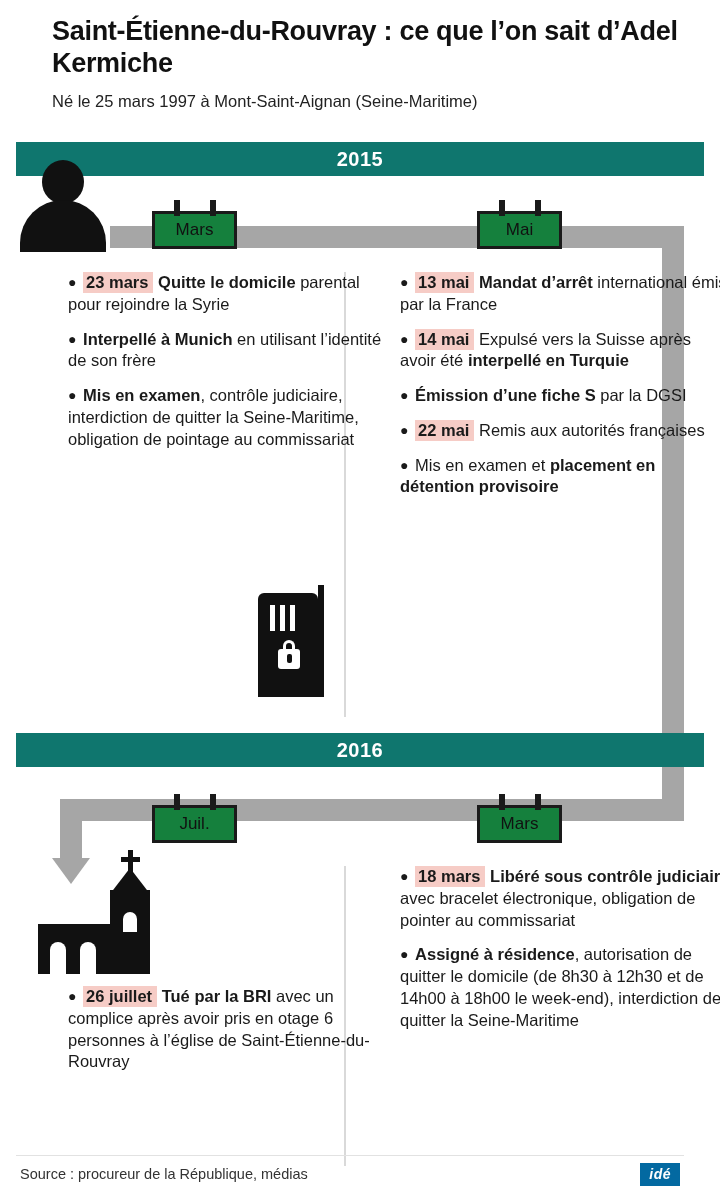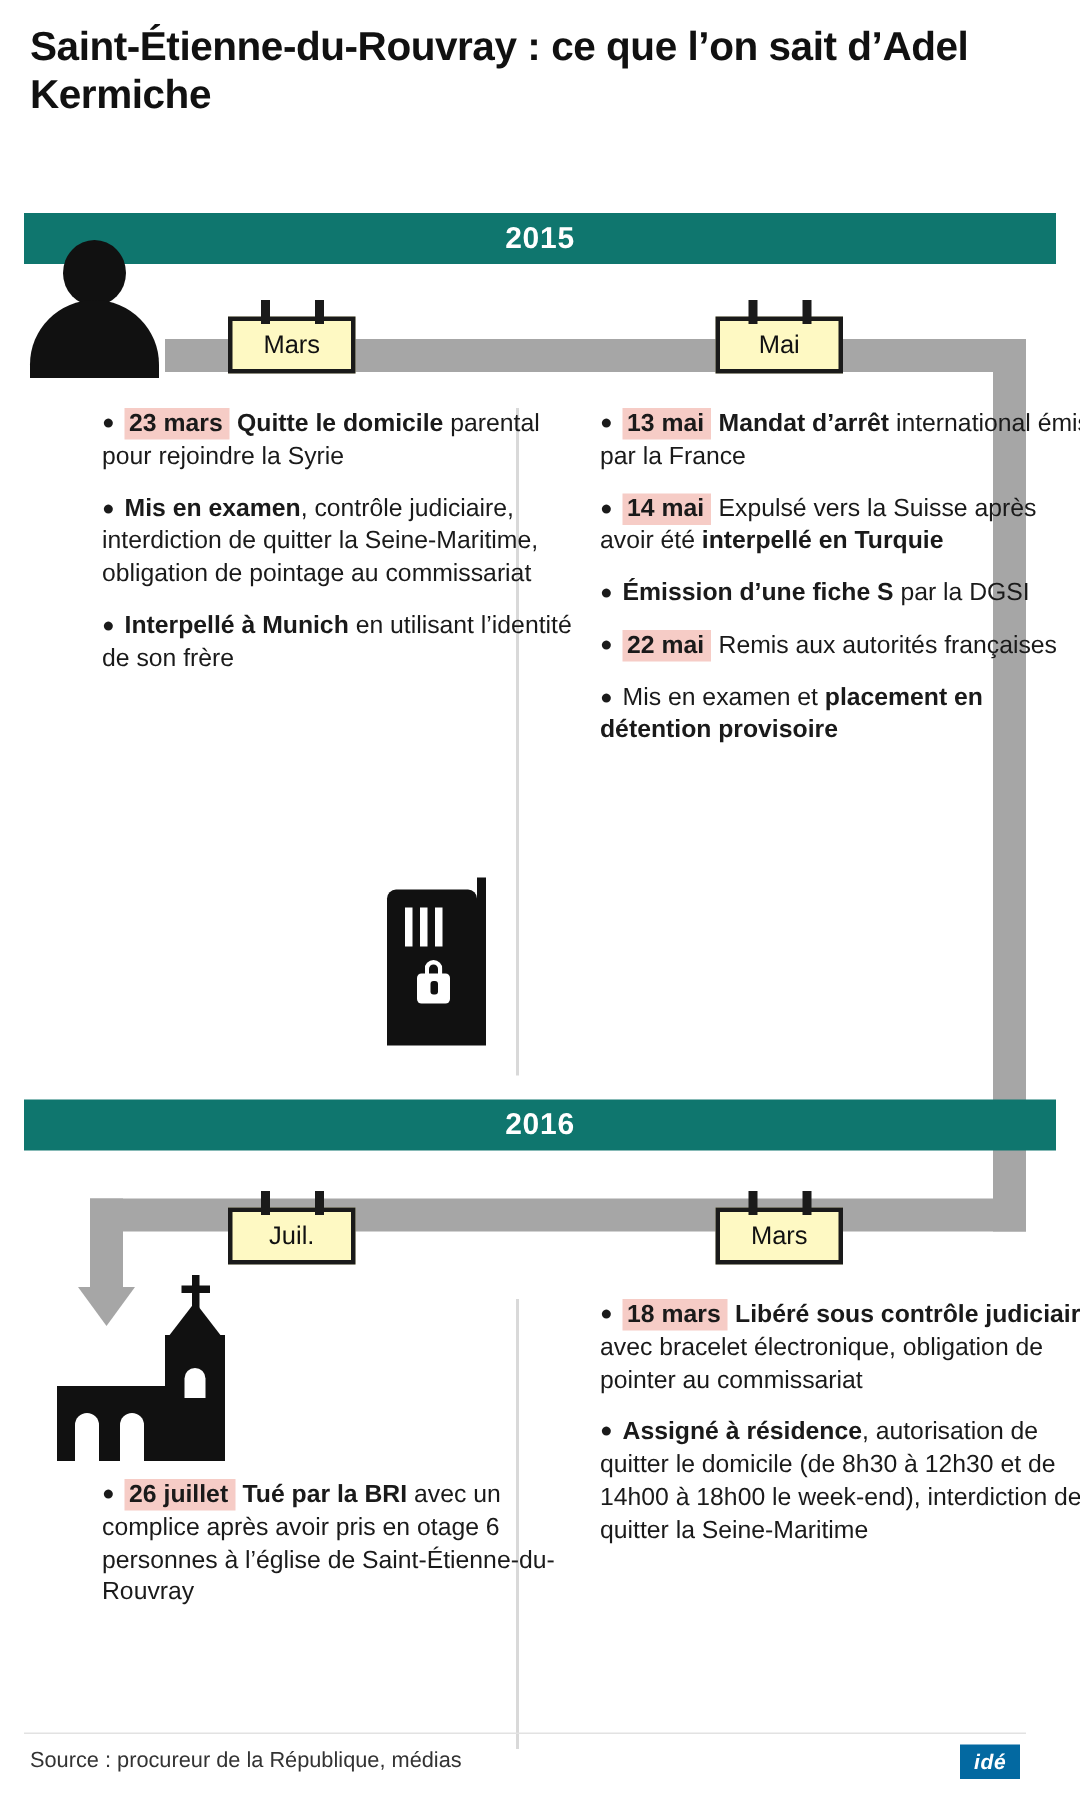--- a/index.html
+++ b/index.html
@@ -7,21 +7,21 @@
   body {
     width: 720px;
     height: 1200px;
     background: #ffffff;
     font-family: "Liberation Sans", sans-serif;
     color: #1a1a1a;
     position: relative;
     overflow: hidden;
   }
 
-  .page { position: relative; width: 700px; height: 1200px; }
+  .page { position: relative; width: 700px; height: 1200px; padding-left: 32px; }
 
   
   .header { padding: 16px 20px 0 20px; }
   .title {
     font-size: 27px;
     font-weight: bold;
     line-height: 1.18;
     letter-spacing: -0.3px;
     margin: 0 0 12px 0;
     color: #111;
@@ -69,21 +69,21 @@
     width: 0; height: 0;
     border-left: 19px solid transparent;
     border-right: 19px solid transparent;
     border-top: 26px solid #a6a6a6;
   }
 
   
   .cal {
     position: absolute;
     width: 85px;
-    background: #fef9c3;
+    background: #15803d;
     border: 3px solid #1a1a1a;
     text-align: center;
     font-size: 17px;
     font-weight: normal;
     padding: 6px 2px 6px 2px;
     color: #111;
   }
   .cal .rings {
     position: absolute;
     top: -14px; left: 0; right: 0;
@@ -161,20 +161,21 @@
   }
   #footer-rule { position: absolute; left: 16px; right: 16px; bottom: 44px; height: 1px; background: #e2e2e2; }
 </style>
 </head>
 <body>
 
 <div class="page">
 
   <div class="header">
     <h1 class="title">Saint-Étienne-du-Rouvray : ce que l’on sait d’Adel Kermiche</h1>
+    <p class="subtitle">Né le 25 mars 1997 à Mont-Saint-Aignan (Seine-Maritime)</p>
   </div>
 
   <div class="yearbar" id="year2015">2015</div>
 
   <div class="tl" id="tl2015-h"></div>
   <div class="tl" id="tl-right-v"></div>
 
   <div id="person">
     <div class="head"></div>
     <div class="body"></div>
@@ -195,24 +196,24 @@
     <span>Mai</span>
   </div>
 
   <div id="col-sep"></div>
 
   <div class="col" id="col-left-2015">
       <div class="item">
         <p><span class="bullet">●</span> <span class="hl">23 mars</span> <span><b>Quitte le domicile</b> parental pour rejoindre la Syrie</span></p>
       </div>
       <div class="item">
+        <p><span class="bullet">●</span> <span><b>Interpellé à Munich</b> en utilisant l’identité de son frère</span></p>
+      </div>
+      <div class="item">
         <p><span class="bullet">●</span> <span><b>Mis en examen</b>, contrôle judiciaire, interdiction de quitter la Seine-Maritime, obligation de pointage au commissariat</span></p>
-      </div>
-      <div class="item">
-        <p><span class="bullet">●</span> <span><b>Interpellé à Munich</b> en utilisant l’identité de son frère</span></p>
       </div>
     </div>
 
   <div class="col" id="col-right-2015">
       <div class="item">
         <p><span class="bullet">●</span> <span class="hl">13 mai</span> <span><b>Mandat d’arrêt</b> international émis par la France</span></p>
       </div>
       <div class="item">
         <p><span class="bullet">●</span> <span class="hl">14 mai</span> <span>Expulsé vers la Suisse après avoir été <b>interpellé en Turquie</b></span></p>
       </div>

